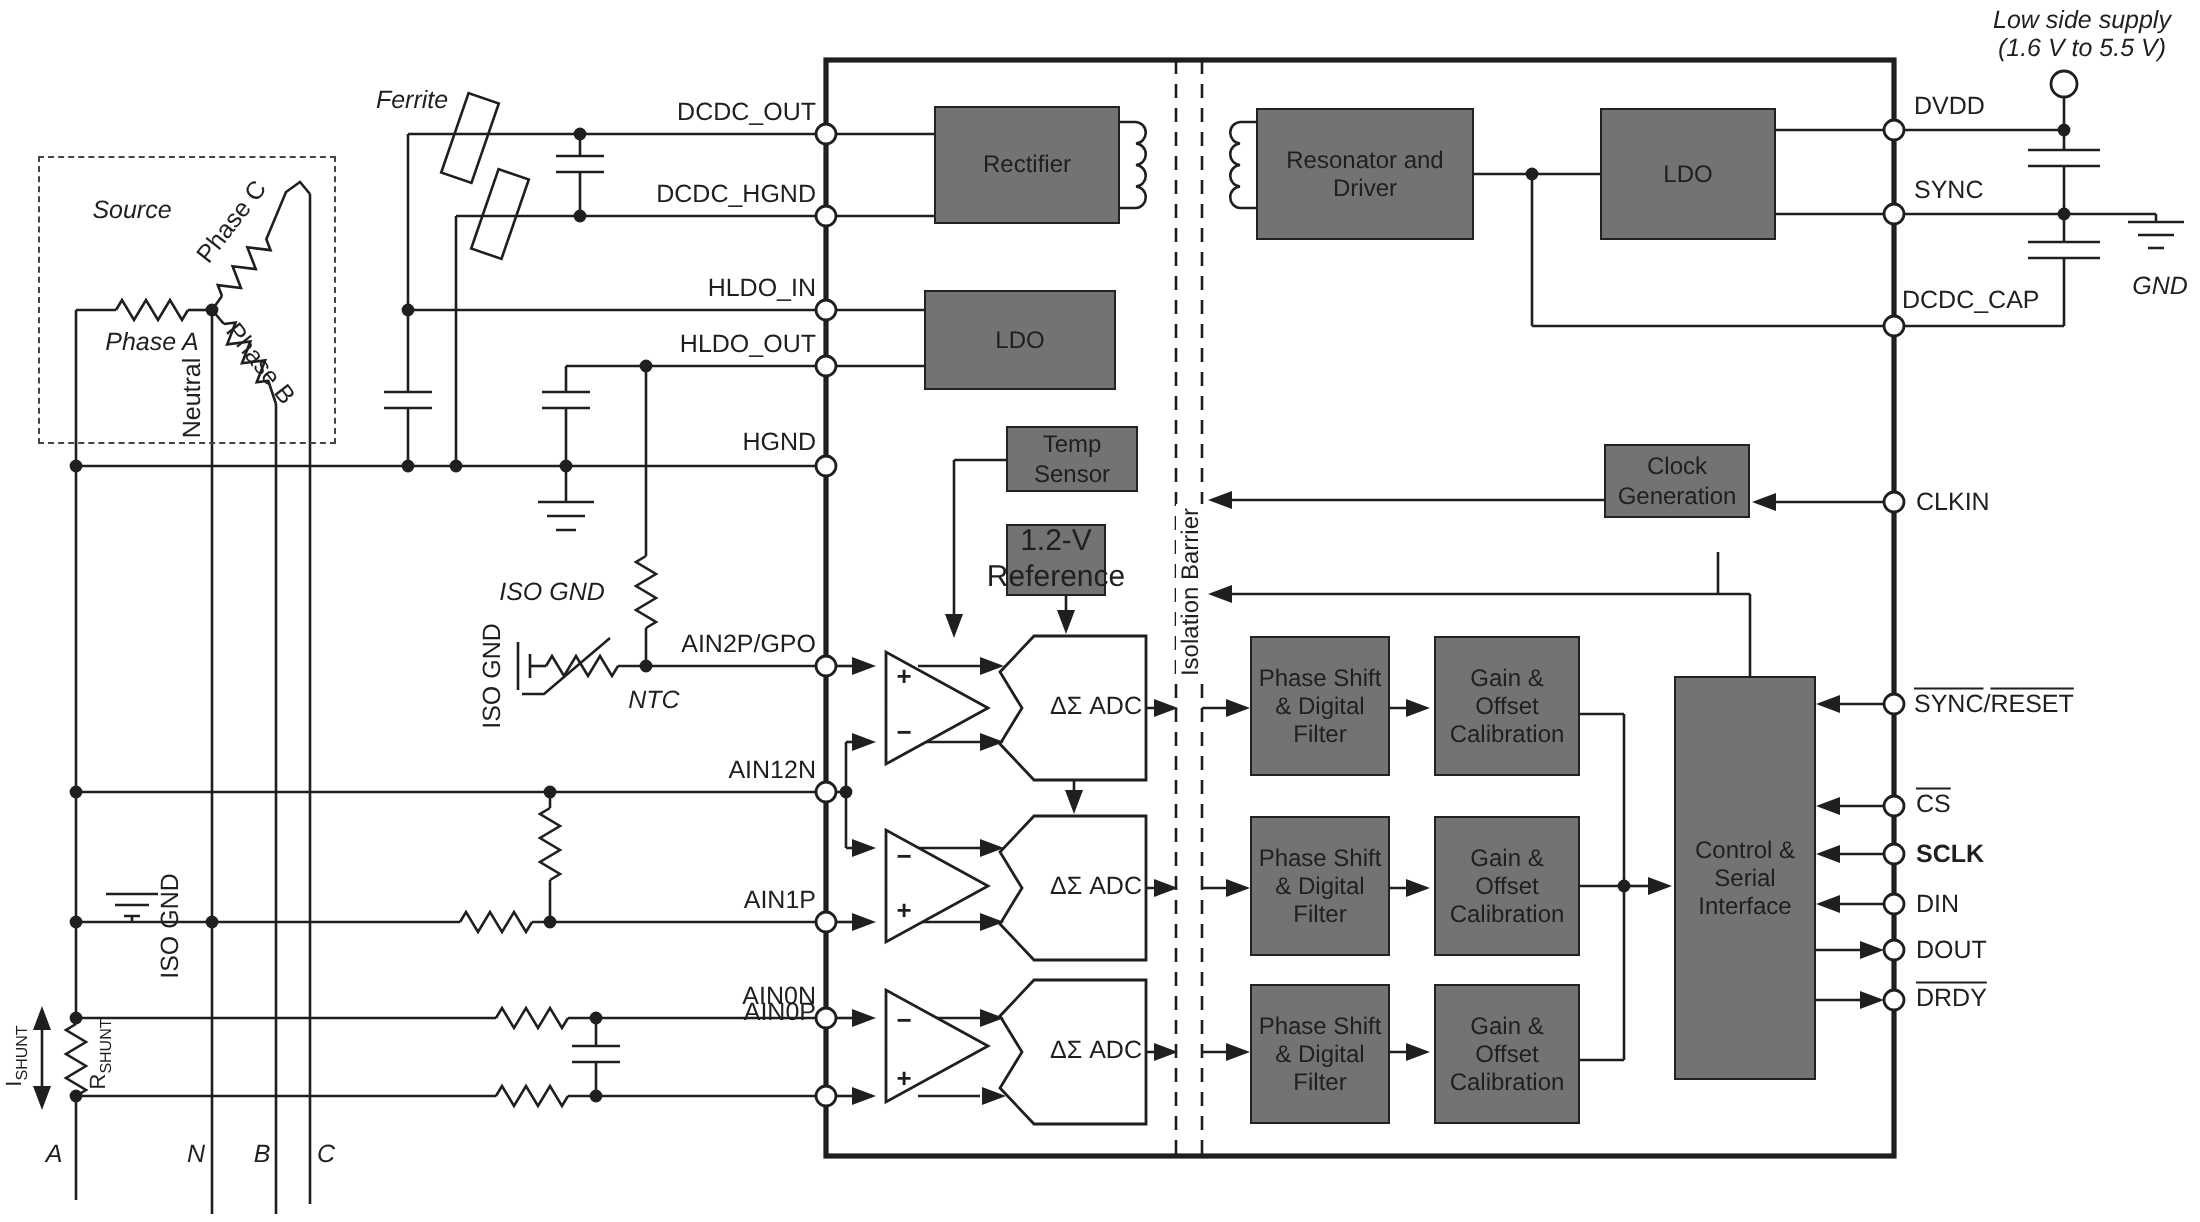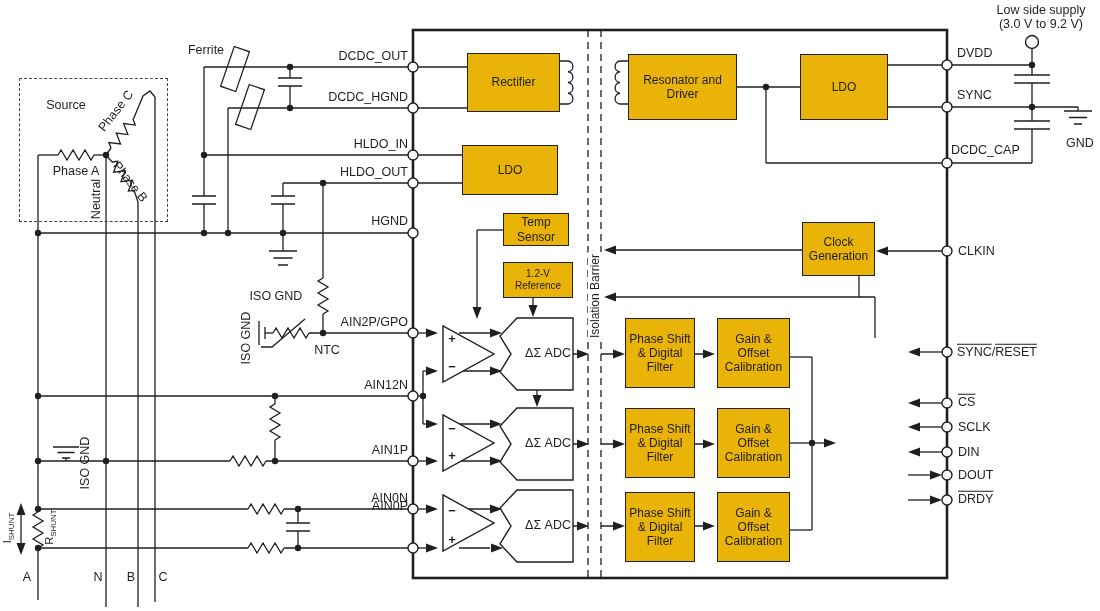--- a/index.html
+++ b/index.html
@@ -1,24 +1,24 @@
 <!DOCTYPE html>
 <html><head>
 <meta charset="utf-8">
 <style>
   html,body{margin:0;padding:0;background:#fff;}
   .canvas{position:relative;width:1100px;height:611px;background:#fff;overflow:hidden;
           font-family:"Liberation Sans", sans-serif;color:#1f1f1f;}
   svg{position:absolute;left:0;top:0;}
   .lbl{position:absolute;font-size:12.5px;white-space:nowrap;line-height:1;}
-  .ctr{transform:translate(-50%,-50%);}
+  .ctr{transform:translate(-50%,-50%);font-style:italic;}
   .pinL{transform:translateY(-50%);text-align:right;}
   .pinR{transform:translateY(-50%);text-align:left;}
   .ov{text-decoration:overline;}
-  .blk{position:absolute;background:#eab308;border:1.4px solid #222;box-sizing:border-box;
+  .blk{position:absolute;background:#737373;border:1.4px solid #222;box-sizing:border-box;
        display:flex;align-items:center;justify-content:center;text-align:center;
        font-size:12px;line-height:1.18;padding:1px;}
   .dashedbox{position:absolute;border:1.5px dashed #444;box-sizing:border-box;background:transparent;}
   .rot{transform:translate(-50%,-50%) rotate(-90deg);}
   .adctxt{position:absolute;font-size:12.5px;text-align:right;white-space:nowrap;}
   sub{font-size:8px;}
   .ampsign{position:absolute;font-size:13px;font-weight:bold;transform:translate(-50%,-50%);}
   .barrier-lbl{position:absolute;font-size:12px;background:#fff;padding:0 2px;white-space:nowrap;
                transform:translate(-50%,-50%) rotate(-90deg);}
 </style>
@@ -317,24 +317,24 @@
     </div>
 <div class="blk" style="left:628px;top:54px;width:109px;height:66px;">
       <span>Resonator and Driver</span>
     </div>
 <div class="blk" style="left:800px;top:54px;width:88px;height:66px;">
       <span>LDO</span>
     </div>
 <div class="blk" style="left:503px;top:213px;width:66px;height:33px;">
       <span>Temp Sensor</span>
     </div>
-<div class="blk" style="left:503px;top:262px;width:70px;height:36px;font-size:10px;">
+<div class="blk" style="left:503px;top:262px;width:50px;height:36px;font-size:15px;">
       <span>1.2-V Reference</span>
     </div>
-<div class="blk" style="left:802px;top:222px;width:73px;height:54px;">
+<div class="blk" style="left:802px;top:222px;width:73px;height:37px;">
       <span>Clock Generation</span>
     </div>
 
 <div class="blk" style="left:625px;top:318px;width:70px;height:70px;">
       <span>Phase Shift &amp; Digital Filter</span>
     </div>
 <div class="blk" style="left:625px;top:408px;width:70px;height:70px;">
       <span>Phase Shift &amp; Digital Filter</span>
     </div>
 <div class="blk" style="left:625px;top:492px;width:70px;height:70px;">
@@ -344,20 +344,23 @@
 <div class="blk" style="left:717px;top:318px;width:73px;height:70px;">
       <span>Gain &amp; Offset Calibration</span>
     </div>
 <div class="blk" style="left:717px;top:408px;width:73px;height:70px;">
       <span>Gain &amp; Offset Calibration</span>
     </div>
 <div class="blk" style="left:717px;top:492px;width:73px;height:70px;">
       <span>Gain &amp; Offset Calibration</span>
     </div>
 
+<div class="blk" style="left:837px;top:338px;width:71px;height:202px;">
+      <span>Control &amp; Serial Interface</span>
+    </div>
 
 <div class="adctxt" style="left:509px;top:346px;width:62px;">ΔΣ ADC</div>
 <div class="adctxt" style="left:509px;top:436px;width:62px;">ΔΣ ADC</div>
 <div class="adctxt" style="left:509px;top:518px;width:62px;">ΔΣ ADC</div>
 
 <span class="ampsign" style="left:452px;top:338px;">+</span>
 <span class="ampsign" style="left:452px;top:366px;">−</span>
 <span class="ampsign" style="left:452px;top:428px;">−</span>
 <span class="ampsign" style="left:452px;top:455px;">+</span>
 <span class="ampsign" style="left:452px;top:510px;">−</span>
@@ -375,21 +378,21 @@
 <div class="lbl pinL" style="right:692px;top:450px;">AIN1P</div>
 <div class="lbl pinL" style="right:692px;top:498px;">AIN0N</div>
 <div class="lbl pinL" style="right:692px;top:506px;">AIN0P</div>
 
 <div class="lbl pinR" style="left:957px;top:53px;">DVDD</div>
 <div class="lbl pinR" style="left:957px;top:95px;">SYNC</div>
 <div class="lbl pinR" style="left:951px;top:150px;">DCDC_CAP</div>
 <div class="lbl pinR" style="left:958px;top:251px;">CLKIN</div>
 <div class="lbl pinR" style="left:957px;top:352px;"><span class="ov">SYNC</span><span>/</span><span class="ov">RESET</span></div>
 <div class="lbl pinR ov" style="left:958px;top:402px;">CS</div>
-<div class="lbl pinR" style="left:958px;top:427px;">SCLK</div>
+<div class="lbl pinR" style="left:958px;top:427px;font-weight:bold;">SCLK</div>
 <div class="lbl pinR" style="left:958px;top:452px;">DIN</div>
 <div class="lbl pinR" style="left:958px;top:475px;">DOUT</div>
 <div class="lbl pinR ov" style="left:958px;top:499px;">DRDY</div>
 
 <div class="dashedbox" style="left:19px;top:78px;width:149px;height:144px;"></div>
 <div class="lbl ctr" style="left:66px;top:105px;">Source</div>
 <div class="lbl ctr" style="left:76px;top:171px;">Phase A</div>
 <div class="lbl" style="left:116px;top:111px;transform:translate(-50%,-50%) rotate(-52deg);">Phase C</div>
 <div class="lbl" style="left:130px;top:182px;transform:translate(-50%,-50%) rotate(52deg);">Phase B</div>
 <div class="lbl rot" style="left:96px;top:199px;">Neutral</div>
@@ -402,16 +405,16 @@
 
 <div class="lbl rot" style="left:9px;top:528px;font-size:11px;"><span>I</span><sub>SHUNT</sub></div>
 <div class="lbl rot" style="left:51px;top:527px;font-size:11px;"><span>R</span><sub>SHUNT</sub></div>
 
 <div class="lbl ctr" style="left:27px;top:577px;">A</div>
 <div class="lbl ctr" style="left:98px;top:577px;">N</div>
 <div class="lbl ctr" style="left:131px;top:577px;">B</div>
 <div class="lbl ctr" style="left:163px;top:577px;">C</div>
 
 <div class="lbl ctr" style="left:1041px;top:10px;">Low side supply</div>
-<div class="lbl ctr" style="left:1041px;top:24px;">(3.0 V to 9.2 V)</div>
+<div class="lbl ctr" style="left:1041px;top:24px;">(1.6 V to 5.5 V)</div>
 <div class="lbl ctr" style="left:1080px;top:143px;">GND</div>
 
 </div>
 
 </body></html>

